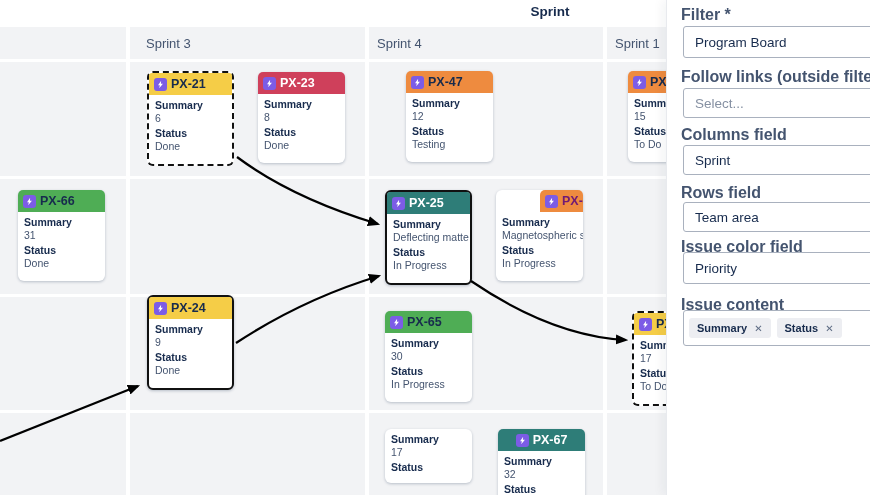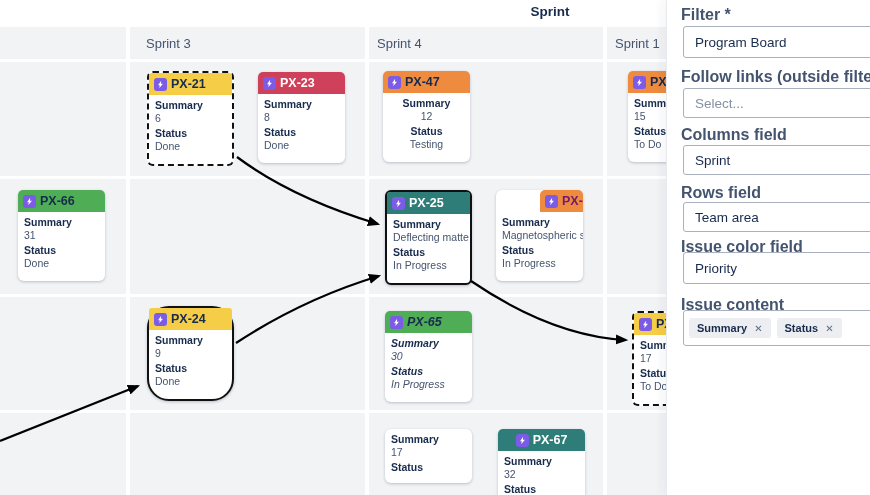--- a/index.html
+++ b/index.html
@@ -120,21 +120,21 @@
             </span>
             <span>PX-23</span>
           </div>
           <div class="card-body">
             <div class="c-lbl">Summary</div>
             <div class="c-val">8</div>
             <div class="c-lbl">Status</div>
             <div class="c-val">Done</div>
           </div>
         </div>
-        <div class="card" style="left: 383px; top: 71px; text-align: center;">
+        <div class="card" style="left: 406px; top: 71px;">
           <div class="card-header" style="background: rgb(238, 139, 63); color: rgb(23, 43, 77);">
             <span class="type-icon" style="background: rgb(124, 92, 230);">
               <svg width="9" height="11" viewBox="0 0 14 14">
                 <path d="M8 1 L3.2 8 H6 L5 13 L10.8 6 H7.6 Z" fill="#fff"></path>
               </svg>
             </span>
             <span>PX-47</span>
           </div>
           <div class="card-body">
             <div class="c-lbl">Summary</div>
@@ -200,37 +200,37 @@
             </span>
             <span>PX-46</span>
           </div>
           <div class="card-body">
             <div class="c-lbl">Summary</div>
             <div class="c-val">Magnetospheric s</div>
             <div class="c-lbl">Status</div>
             <div class="c-val">In Progress</div>
           </div>
         </div>
-        <div class="card solid" style="left: 147px; top: 306px; border-radius: 22px;">
+        <div class="card solid" style="left: 147px; top: 295px;">
           <div class="card-header" style="background: rgb(245, 205, 71); color: rgb(23, 43, 77);">
             <span class="type-icon" style="background: rgb(124, 92, 230);">
               <svg width="9" height="11" viewBox="0 0 14 14">
                 <path d="M8 1 L3.2 8 H6 L5 13 L10.8 6 H7.6 Z" fill="#fff"></path>
               </svg>
             </span>
             <span>PX-24</span>
           </div>
           <div class="card-body">
             <div class="c-lbl">Summary</div>
             <div class="c-val">9</div>
             <div class="c-lbl">Status</div>
             <div class="c-val">Done</div>
           </div>
         </div>
-        <div class="card" style="left: 385px; top: 311px; font-style: italic;">
+        <div class="card" style="left: 385px; top: 311px;">
           <div class="card-header" style="background: rgb(79, 173, 85); color: rgb(23, 43, 77);">
             <span class="type-icon" style="background: rgb(124, 92, 230);">
               <svg width="9" height="11" viewBox="0 0 14 14">
                 <path d="M8 1 L3.2 8 H6 L5 13 L10.8 6 H7.6 Z" fill="#fff"></path>
               </svg>
             </span>
             <span>PX-65</span>
           </div>
           <div class="card-body">
             <div class="c-lbl">Summary</div>

